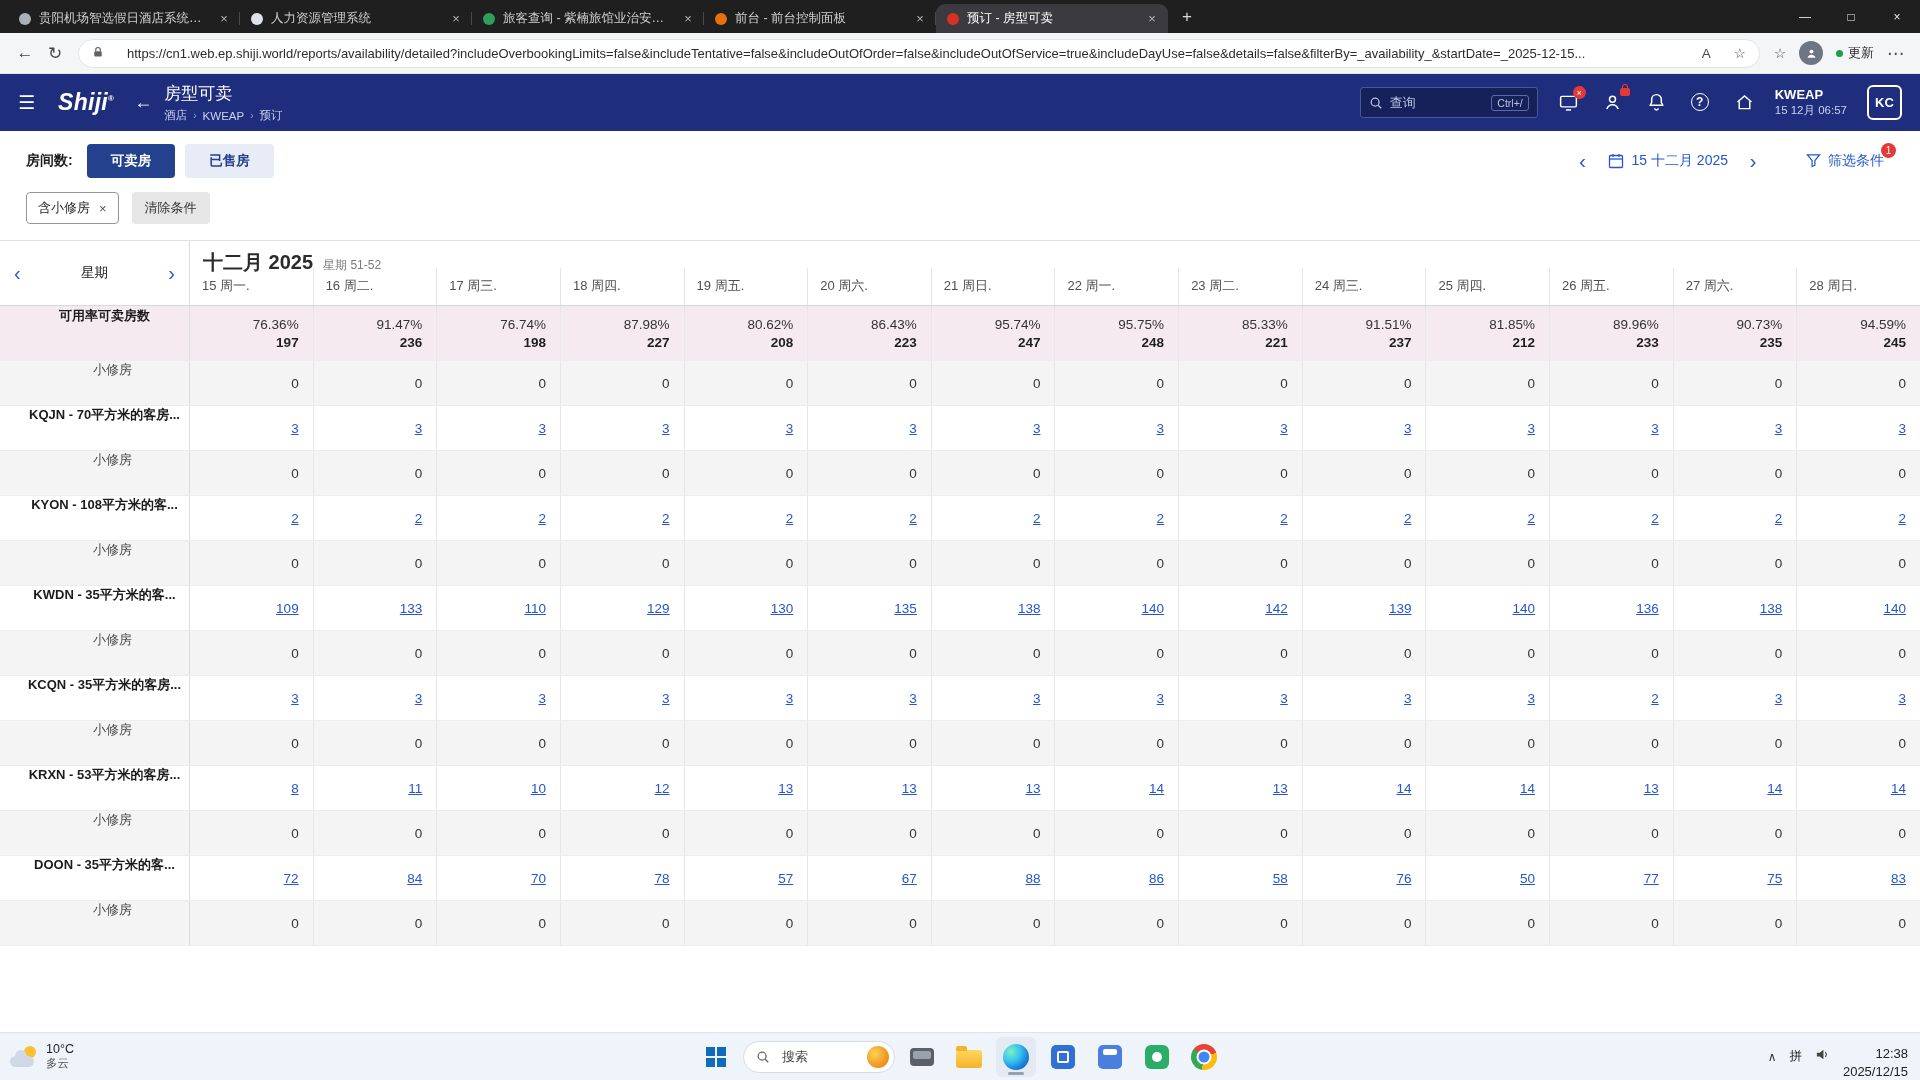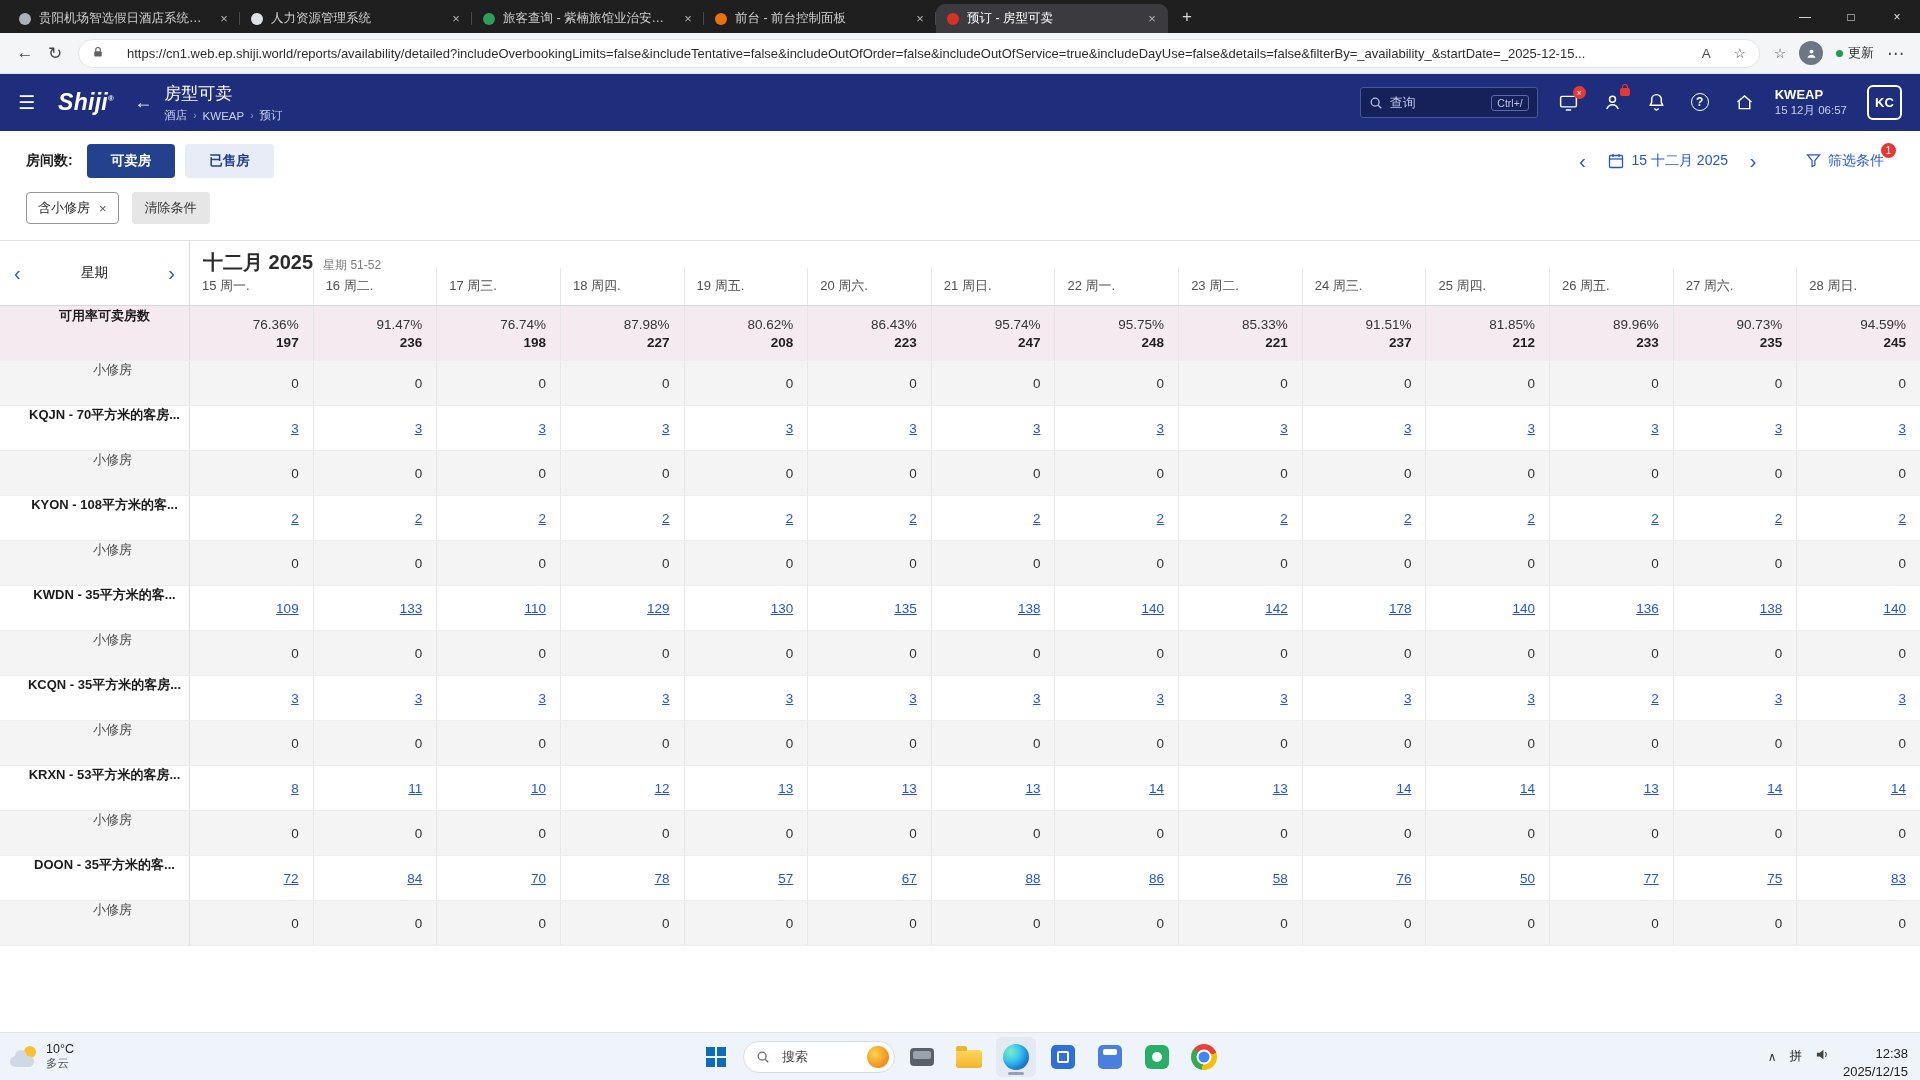--- a/index.html
+++ b/index.html
@@ -567,21 +567,21 @@
           <div class="val-cell">
             <a class="val-link" href="#">138</a>
           </div>
           <div class="val-cell">
             <a class="val-link" href="#">140</a>
           </div>
           <div class="val-cell">
             <a class="val-link" href="#">142</a>
           </div>
           <div class="val-cell">
-            <a class="val-link" href="#">178</a>
+            <a class="val-link" href="#">139</a>
           </div>
           <div class="val-cell">
             <a class="val-link" href="#">140</a>
           </div>
           <div class="val-cell">
             <a class="val-link" href="#">136</a>
           </div>
           <div class="val-cell">
             <a class="val-link" href="#">138</a>
           </div>

